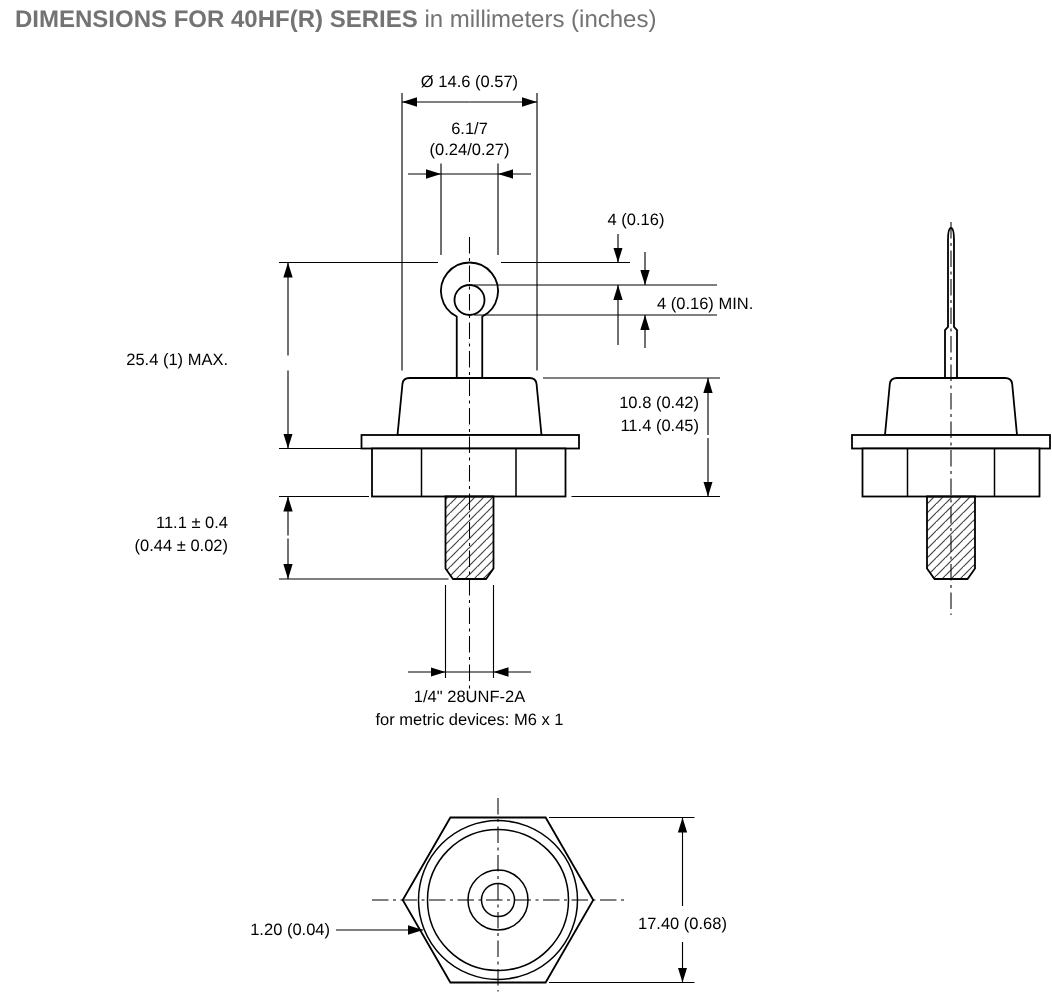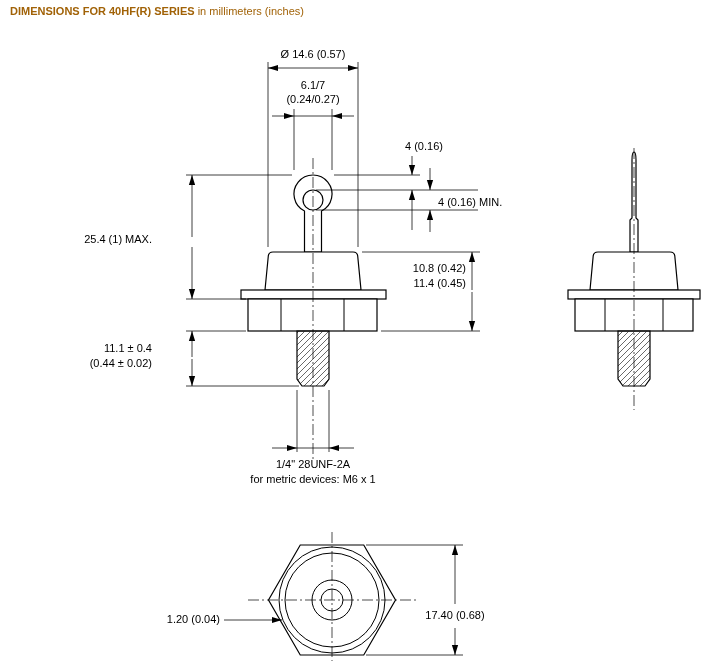--- a/index.html
+++ b/index.html
@@ -1,20 +1,20 @@
 <!DOCTYPE html>
 <html><head>
 <meta charset="utf-8">
 <style>
   html,body { margin:0; padding:0; }
   body {
     width:701px; height:662px; background:#fff; position:relative;
     font-family:"Liberation Sans", sans-serif; overflow:hidden;
   }
-  .title { position:absolute; top:5px; left:10px; font-size:11px; color:#a16207; white-space:pre; }
+  .title { position:absolute; top:5px; left:10px; font-size:16px; color:#737373; white-space:pre; }
   .title-main { font-weight:bold; }
   svg { position:absolute; top:0; left:0; }
   svg text { font-family:"Liberation Sans", sans-serif; font-size:11px; fill:#000; }
   .part { fill:#fff; stroke:#000; stroke-width:1.2; }
   .threaded { fill:url(#threads); stroke:#000; stroke-width:1.2; }
   .thin { fill:none; stroke:#000; stroke-width:1; }
   .dim line, line.dim { stroke:#000; stroke-width:0.75; fill:none; }
   .ctr { stroke:#000; stroke-width:0.7; stroke-dasharray:11 3 2 3; fill:none; }
 </style>
 </head>

